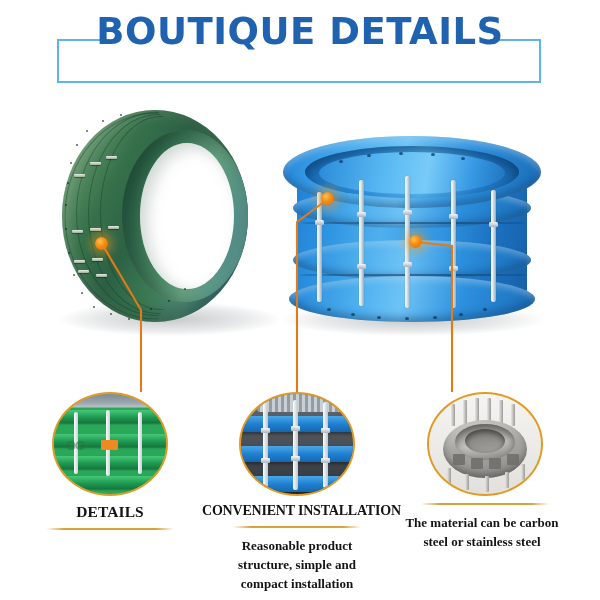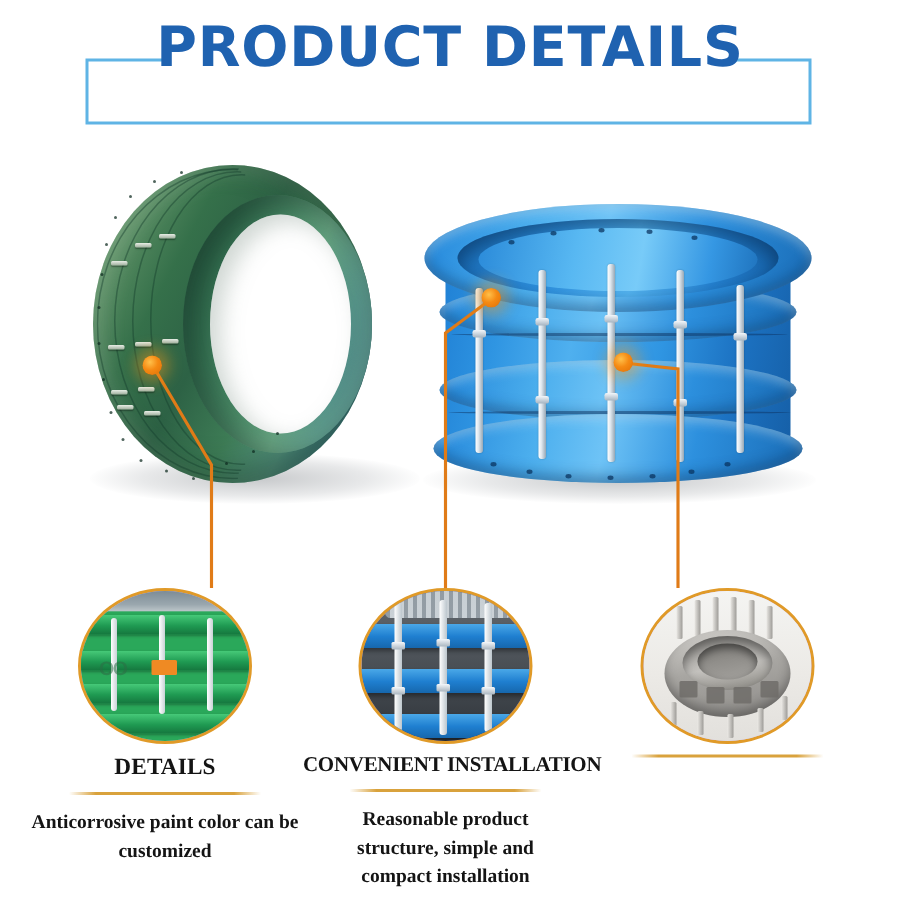--- a/index.html
+++ b/index.html
@@ -149,21 +149,21 @@
   .cards{position:absolute;left:0;top:388px;width:600px;height:212px;}
   .card{position:absolute;top:0;width:190px;}
   .card-1{left:15px;}
   .card-2{left:202px;}
   .card-3{left:390px;}
 
   .thumb{
     position:relative;margin:4px auto 0;
     width:112px;height:100px;border-radius:50%;
     border:2px solid #E09A28;
-    overflow:hidden;background:#c4b5fd;
+    overflow:hidden;background:#eab308;
   }
   .thumb-inner{position:absolute;inset:0;}
 
   
   .t1{
     background:
       linear-gradient(180deg,#7d8c96 0%,#9aa7ae 9%,#b8c2c6 13%,#2aa85a 14%,#2aa85a 100%);
   }
   .t1 .band{position:absolute;left:-6px;width:130px;height:13px;border-radius:6px;
     background:linear-gradient(180deg,#46c978,#1f9a52 55%,#15773e);box-shadow:0 1px 2px rgba(0,0,0,.3);}
@@ -217,21 +217,21 @@
   .card-3 .card-desc{width:160px;margin-left:12px;}
 </style>
 </head>
 <body>
 
 <div class="page">
 
   <div class="header">
     <div class="header-box"></div>
     <div class="title-mask"></div>
-    <div class="main-title">PRODUCT DETAILS</div>
+    <div class="main-title">BOUTIQUE DETAILS</div>
   </div>
 
   <div class="hero">
 
     <div class="hero-shadow" style="left:60px;top:206px;width:220px;height:34px;"></div>
     <div class="hero-shadow" style="left:282px;top:208px;width:262px;height:32px;"></div>
 
     <div class="hero-img green-ring">
       <div class="gr-outer"></div>
       <div class="gr-bore"></div>
@@ -337,21 +337,20 @@
           <div class="band" style="top:82px;"></div>
           <div class="rodw" style="left:20px;top:18px;height:62px;"></div>
           <div class="rodw" style="left:52px;top:16px;height:66px;"></div>
           <div class="rodw" style="left:84px;top:18px;height:62px;"></div>
           <div class="oblk"></div>
           <div class="txt">OO</div>
         </div>
       </div>
       <div class="card-title">DETAILS</div>
       <div class="card-rule"></div>
-      <div class="card-desc">Anticorrosive paint color can be customized</div>
     </div>
 
     <div class="card card-2">
       <div class="thumb">
         <div class="thumb-inner t2">
           <div class="topgear"></div>
           <div class="shelf" style="top:22px;"></div>
           <div class="shelf" style="top:52px;"></div>
           <div class="shelf" style="top:82px;"></div>
           <div class="rodw" style="left:22px;top:8px;height:86px;"></div>
@@ -387,16 +386,17 @@
           <div class="win" style="left:60px;top:64px;"></div>
           <div class="win" style="left:78px;top:60px;"></div>
           <div class="stud" style="left:18px;top:74px;height:16px;"></div>
           <div class="stud" style="left:36px;top:80px;height:16px;"></div>
           <div class="stud" style="left:56px;top:82px;height:16px;"></div>
           <div class="stud" style="left:76px;top:78px;height:16px;"></div>
           <div class="stud" style="left:92px;top:70px;height:16px;"></div>
         </div>
       </div>
       <div class="card-rule"></div>
+      <div class="card-desc">The material can be carbon steel or stainless steel</div>
     </div>
 
   </div>
 </div>
 
 </body></html>

